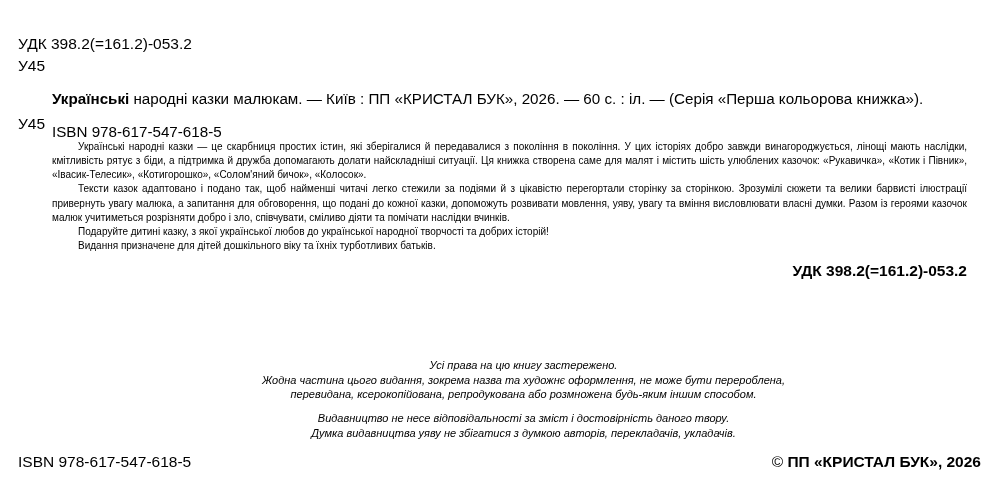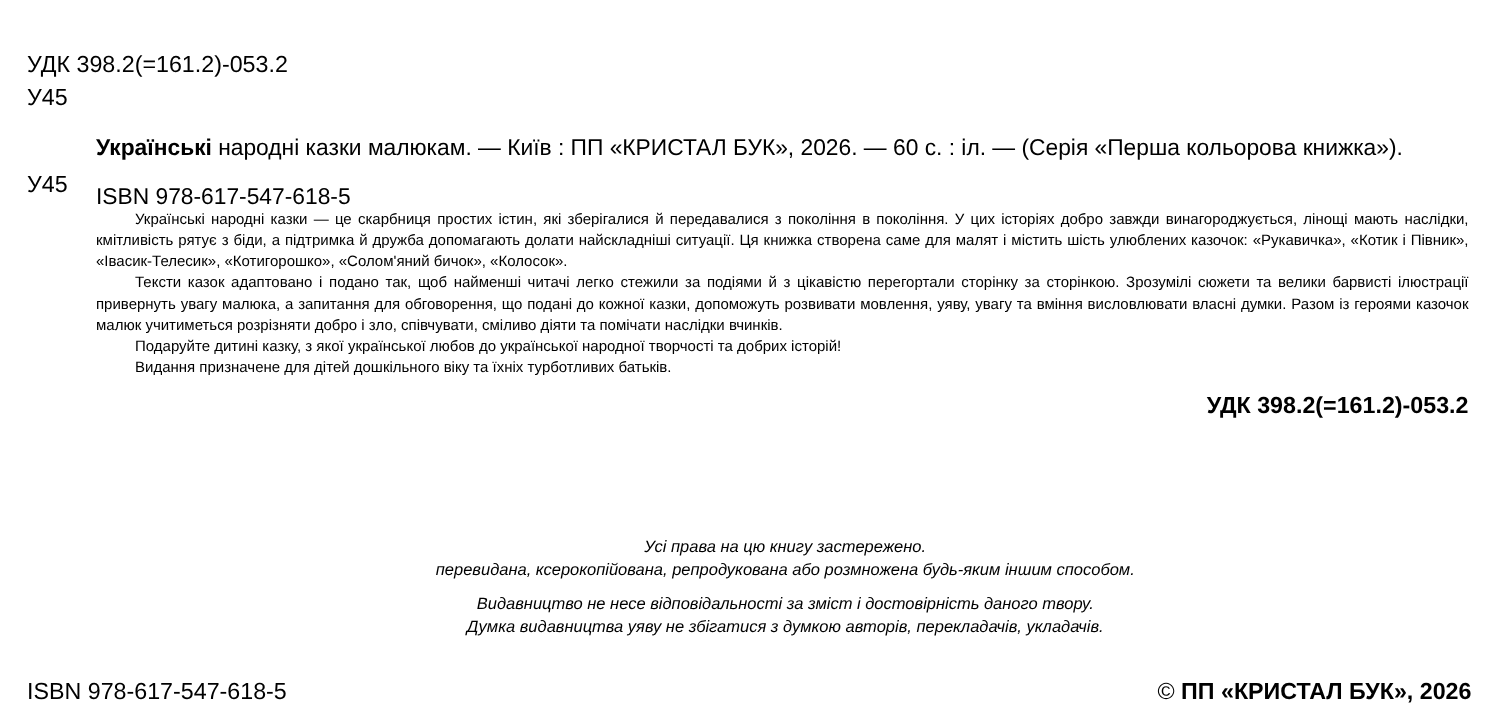--- a/index.html
+++ b/index.html
@@ -36,21 +36,21 @@
 
   .sidecode {
     position: absolute;
     left: 18px;
     top: 115px;
     font-size: 15.5px;
   }
 
   .content {
     position: absolute;
-    left: 64px;
+    left: 52px;
     top: 88px;
     width: 915px;
   }
 
   .bib {
     font-size: 15.2px;
     line-height: 1.5;
     text-align: justify;
     text-justify: inter-word;
     margin: 0;
@@ -136,20 +136,21 @@
       <p>Подаруйте дитині казку, з якої української любов до української народної творчості та добрих історій!</p>
       <p>Видання призначене для дітей дошкільного віку та їхніх турботливих батьків.</p>
     </div>
 
     <div class="udk-right">УДК 398.2(=161.2)-053.2</div>
   </div>
 
   <div class="legal">
     <div class="grp">
       <div>Усі права на цю книгу застережено.</div>
+      <div>Жодна частина цього видання, зокрема назва та художнє оформлення, не може бути переробленa,</div>
       <div>перевидана, ксерокопійована, репродукована або розмножена будь-яким іншим способом.</div>
     </div>
     <div class="grp">
       <div>Видавництво не несе відповідальності за зміст і достовірність даного твору.</div>
       <div>Думка видавництва уяву не збігатися з думкою авторів, перекладачів, укладачів.</div>
     </div>
   </div>
 
   <div class="footer">
     <div class="left">ISBN 978-617-547-618-5</div>

